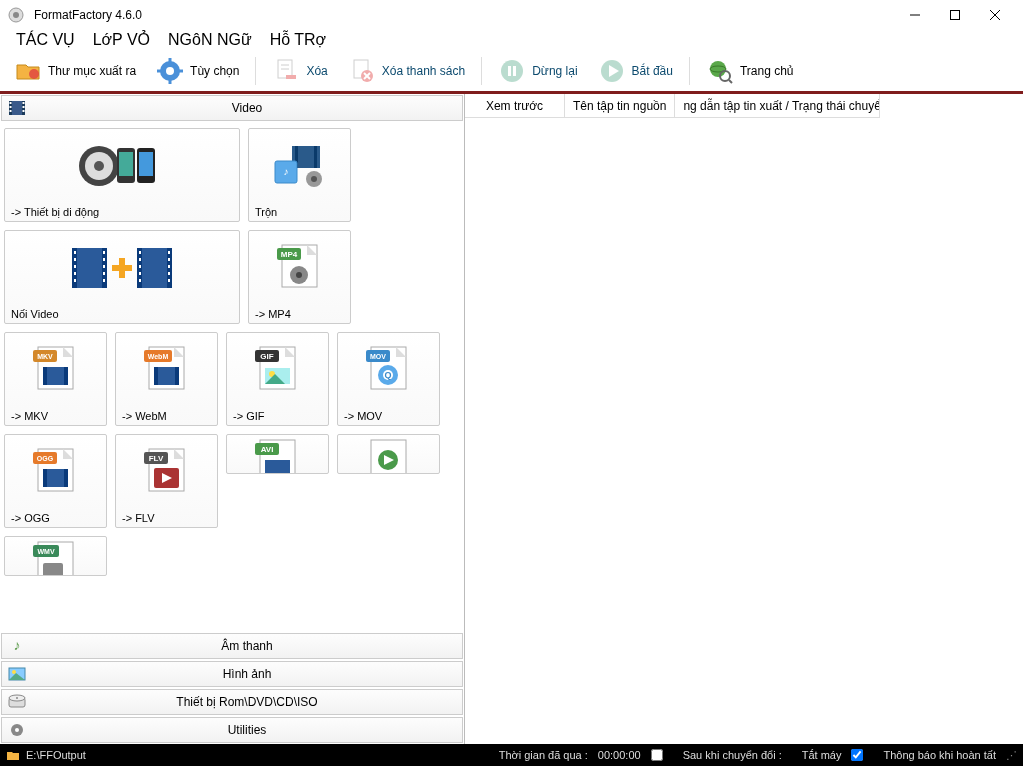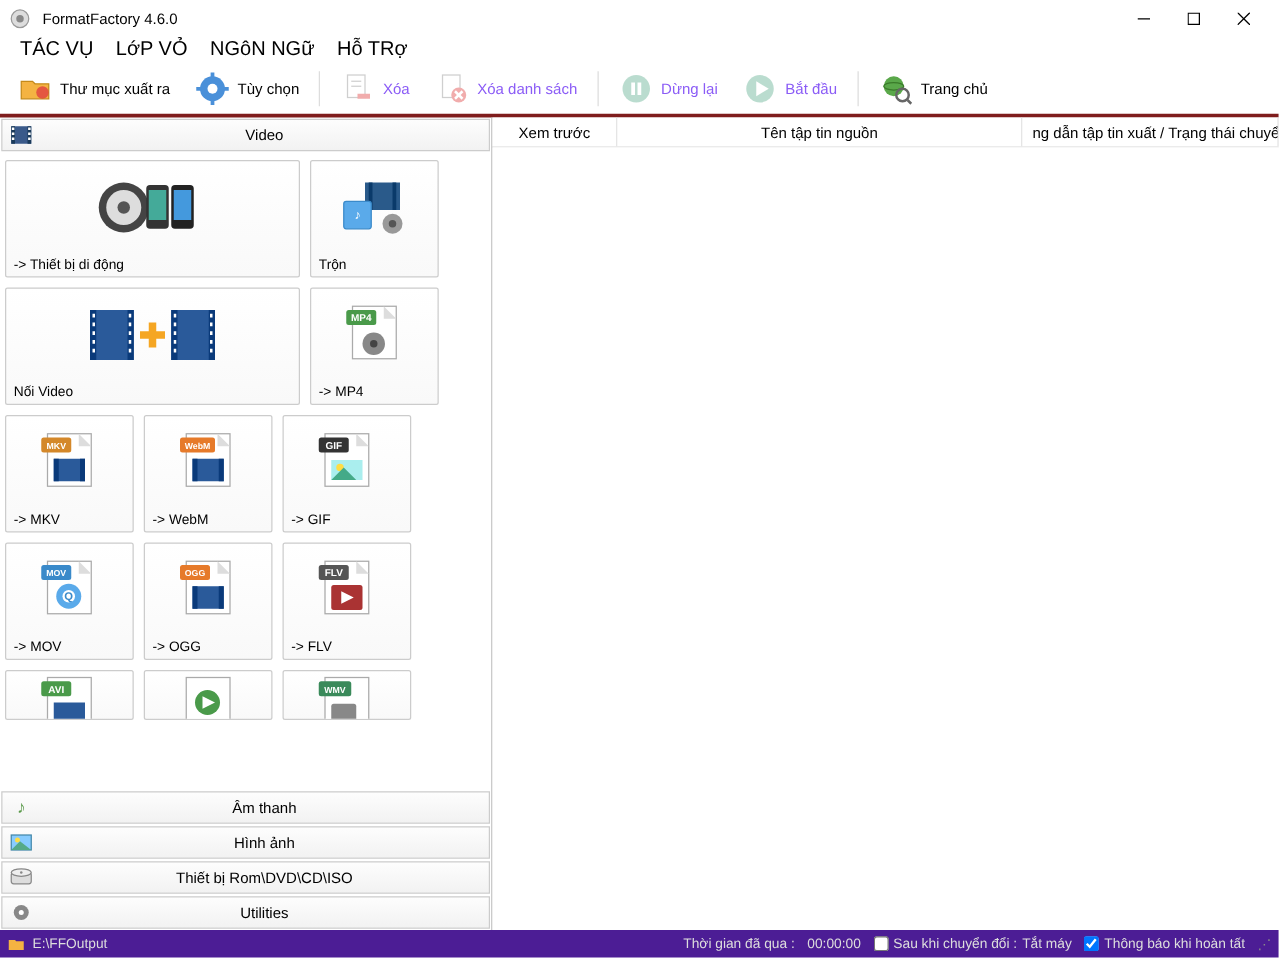--- a/index.html
+++ b/index.html
@@ -13,53 +13,53 @@
 .win-controls { display: flex; gap: 0; }
 .win-btn { width: 40px; height: 28px; display: flex; align-items: center; justify-content: center; cursor: pointer; }
 
 
 .menubar { height: 20px; display: flex; align-items: center; padding: 0 8px; gap: 2px; }
 .menu-item { padding: 2px 8px; font-size: 16px; cursor: pointer; }
 
 
 .toolbar { height: 44px; display: flex; align-items: center; padding: 4px 6px; gap: 4px; border-bottom: 3px solid #7f1d1d; }
 .tool-btn { display: flex; align-items: center; gap: 6px; padding: 4px 8px; cursor: pointer; border-radius: 3px; }
-.tool-btn.disabled { color: #8b5cf6; cursor: default; }
+.tool-btn.disabled { color: #0c4a6e; cursor: default; }
 .tool-icon { width: 28px; height: 28px; display: flex; align-items: center; justify-content: center; font-size: 20px; }
 .tool-label { font-size: 12px; }
 .tool-sep { width: 1px; height: 28px; background: #ddd; margin: 0 4px; }
 
 
 .main { display: flex; height: 650px; }
 
 
-.left-panel { width: 394px; display: flex; flex-direction: column; border-right: 1px solid #bbb; }
+.left-panel { width: 465px; display: flex; flex-direction: column; border-right: 1px solid #bbb; }
 .cat-header { height: 26px; display: flex; align-items: center; border: 1px solid #ccc; margin: 1px; background: linear-gradient(#fdfdfd, #f2f2f2); cursor: pointer; position: relative; }
 .cat-icon { width: 22px; height: 22px; margin: 0 4px; display: flex; align-items: center; justify-content: center; }
 .cat-label { flex: 1; text-align: center; font-size: 12px; }
 
 .video-grid-wrap { flex: 1; overflow-y: auto; overflow-x: hidden; padding: 6px 4px; }
 .video-grid { display: flex; flex-wrap: wrap; gap: 8px; }
 .tile { border: 1px solid #ccc; background: linear-gradient(#fff, #f9f9f9); border-radius: 2px; display: flex; flex-direction: column; cursor: pointer; }
 .tile-wide { width: 236px; height: 94px; }
 .tile-small { width: 103px; height: 94px; }
 .tile-img { flex: 1; display: flex; align-items: center; justify-content: center; }
 .tile-label { padding: 3px 6px; font-size: 11px; text-align: left; border-top: 1px solid transparent; }
 
 
-.right-panel { flex: 1; display: flex; flex-direction: column; }
+.right-panel { flex: 1; display: flex; flex-direction: row; }
 .list-header { height: 24px; display: flex; border-bottom: 1px solid #ddd; }
 .list-col { border-right: 1px solid #ddd; padding: 4px 8px; font-size: 12px; background: #fff; display: flex; align-items: center; overflow: hidden; white-space: nowrap; }
 .list-body { flex: 1; background: #fff; }
 
 
-.statusbar { height: 22px; background: #4c1d95; color: #ddd; display: flex; align-items: center; padding: 0 6px; font-size: 11px; gap: 8px; }
+.statusbar { height: 22px; background: #000000; color: #ddd; display: flex; align-items: center; padding: 0 6px; font-size: 11px; gap: 8px; }
 .status-left { display: flex; align-items: center; gap: 6px; flex: 1; }
 .status-right { display: flex; gap: 10px; }
-.status-check { display: flex; align-items: center; gap: 4px; }
+.status-check { display: flex; align-items: center; gap: 20px; }
 .status-check input { width: 12px; height: 12px; }
 
 
 .video-grid-wrap::-webkit-scrollbar { width: 16px; }
 .video-grid-wrap::-webkit-scrollbar-track { background: #f0f0f0; }
 .video-grid-wrap::-webkit-scrollbar-thumb { background: #c0c0c0; border: 1px solid #a0a0a0; }
 
 
 svg { display: block; }
 </style>
@@ -142,21 +142,21 @@
   </div>
   <div class="tool-btn disabled">
     <span class="tool-icon">
       <svg width="28" height="28" viewBox="0 0 28 28" opacity="0.4">
           <rect x="6" y="3" width="14" height="18" fill="#fff" stroke="#888"></rect>
           <circle cx="19" cy="19" r="6" fill="#d33"></circle>
           <line x1="16" y1="16" x2="22" y2="22" stroke="#fff" stroke-width="2"></line>
           <line x1="22" y1="16" x2="16" y2="22" stroke="#fff" stroke-width="2"></line>
         </svg>
     </span>
-    <span class="tool-label">Xóa danh sách</span>
+    <span class="tool-label">Xóa thanh sách</span>
   </div>
   <div class="tool-sep"></div>
   <div class="tool-btn disabled">
     <span class="tool-icon">
       <svg width="28" height="28" viewBox="0 0 28 28" opacity="0.4">
           <circle cx="14" cy="14" r="11" fill="#5a8"></circle>
           <rect x="10" y="9" width="3" height="10" fill="#fff"></rect>
           <rect x="15" y="9" width="3" height="10" fill="#fff"></rect>
         </svg>
     </span>

